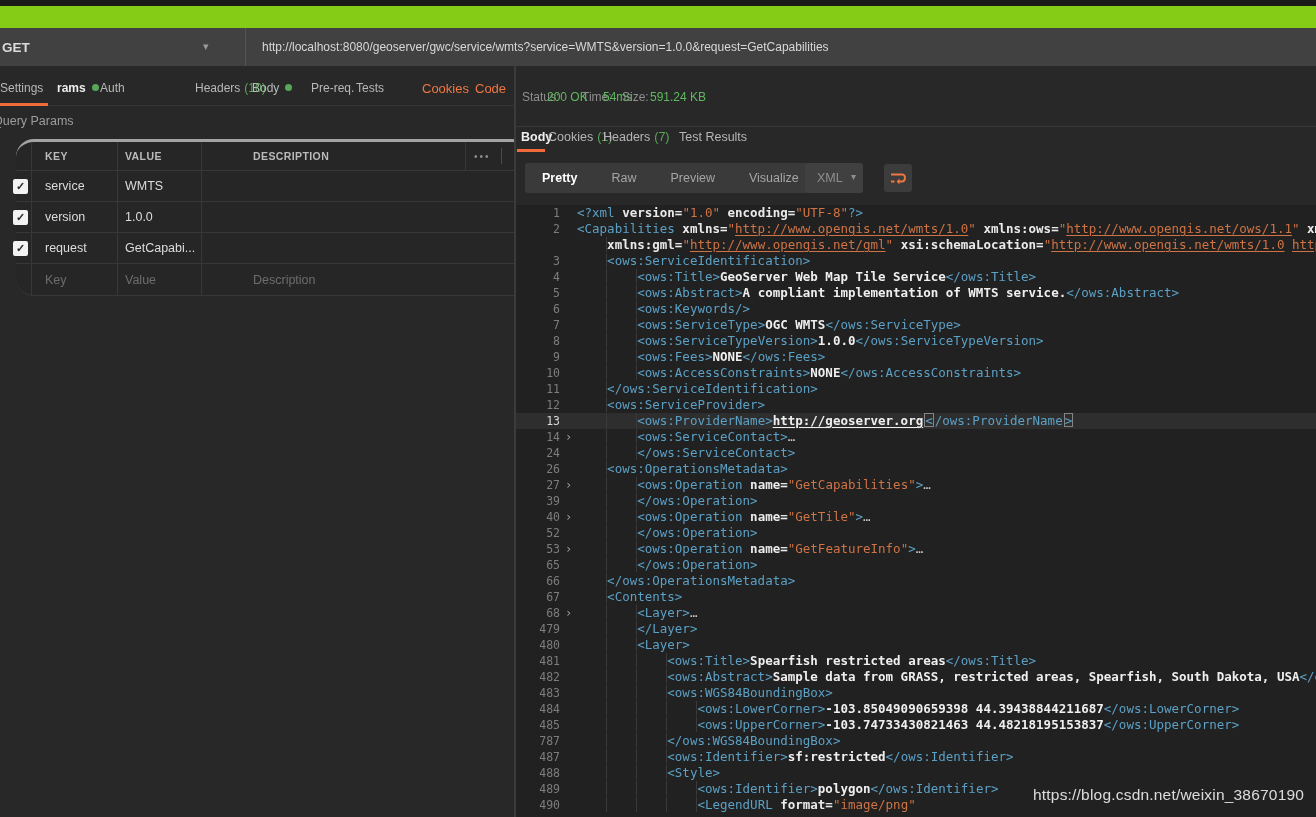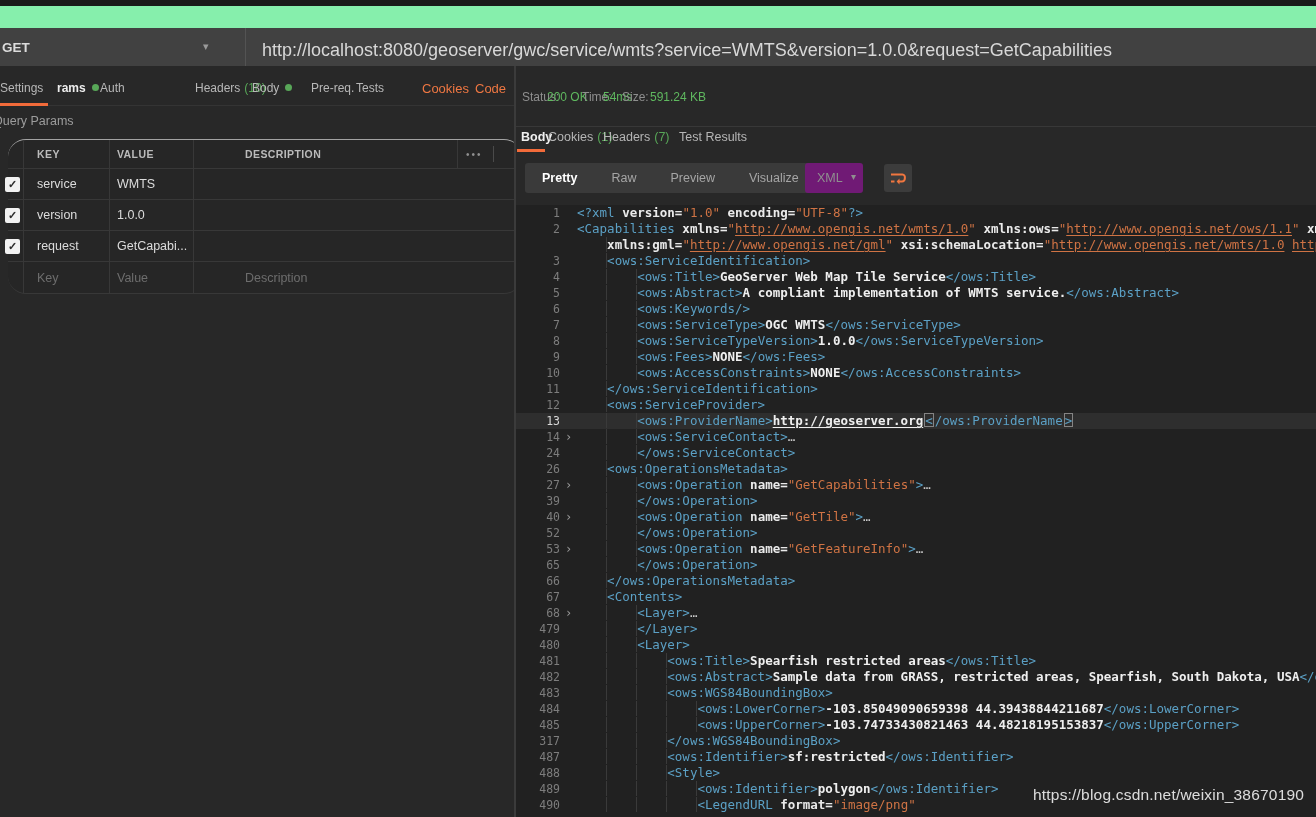--- a/index.html
+++ b/index.html
@@ -1,26 +1,26 @@
 <!DOCTYPE html>
 <html><head>
 <meta charset="utf-8">
 <style>
   * { margin:0; padding:0; box-sizing:border-box; }
   html,body { width:1316px; height:817px; overflow:hidden; }
   body { background:#282828; font-family:"Liberation Sans",sans-serif; position:relative; color:#ccc; }
 
   
   .top-strip1 { position:absolute; left:0; top:0; width:1316px; height:6px; background:#1a1a1a; }
-  .top-header { position:absolute; left:0; top:6px; width:1316px; height:60px; background:#86efac; }
+  .top-header { position:absolute; left:0; top:6px; width:1316px; height:60px; background:#84cc16; }
   .url-row { position:absolute; left:0; top:22px; width:1316px; height:38px; background:#414141; }
   .method-label { position:absolute; left:2px; top:12px; font-size:13.5px; font-weight:bold; color:#dcdcdc; }
   .method-caret { position:absolute; left:203px; top:12px; font-size:11px; color:#9a9a9a; }
   .method-divider { position:absolute; left:245px; top:0; width:1px; height:38px; background:#535353; }
-  .url-text { position:absolute; left:262px; top:12px; font-size:18px; color:#d8d8d8; }
+  .url-text { position:absolute; left:262px; top:12px; font-size:12px; color:#d8d8d8; }
 
   
   .left-panel { position:absolute; left:0; top:66px; width:514px; height:751px; background:#282828; }
   .panel-divider { position:absolute; left:514px; top:66px; width:2px; height:751px; background:#3b3b3b; }
   .right-panel { position:absolute; left:516px; top:66px; width:800px; height:751px; background:#282828; }
 
   
   .req-tabs { position:absolute; left:0; top:9px; width:514px; height:31px; border-bottom:1px solid #343434; }
   .req-tab { position:absolute; top:6px; font-size:12px; color:#b8b8b8; white-space:nowrap; cursor:default; }
   .req-tab.active { color:#ededed; font-weight:bold; }
@@ -30,21 +30,21 @@
   .req-tab:nth-of-type(7){ left:356px;text-align:right; }
   .tab-count { color:#58a758; margin-left:4px; font-weight:normal; }
   .tab-dot { display:inline-block; width:7px; height:7px; border-radius:50%; background:#58a758; margin-left:6px; vertical-align:1px; }
   .req-underline { position:absolute; left:0; bottom:-1px; width:48px; height:3px; background:#f26b3a; }
   .link-orange { position:absolute; top:6px; font-size:13px; color:#ef7742; cursor:pointer; }
   .cookies-link { left:422px; } .code-link { left:475px; }
 
   .qp-title { position:absolute; left:-7px; top:48px; font-size:12.5px; color:#9c9c9c; }
 
   
-  .qp-table { position:absolute; left:8px; top:73px; width:514px; background:#262626; border-top:1px solid #a3a3a3; border-bottom:1px solid #383838;border-radius:18px; }
+  .qp-table { position:absolute; left:16px; top:73px; width:514px; background:#262626; border-top:3px solid #a3a3a3; border-bottom:1px solid #383838;border-radius:18px; }
   .qp-header { display:flex; height:29px; align-items:center; border-bottom:1px solid #383838; }
   .qp-row { display:flex; height:31px; align-items:center; border-bottom:1px solid #383838; }
   .qp-row:last-child { border-bottom:none; }
   .col-check { width:16px; align-self:stretch; border-right:1px solid #383838; position:relative; flex:none; }
   .col-key { width:86px; padding-left:13px; align-self:stretch; display:flex; align-items:center; border-right:1px solid #383838; flex:none; }
   .col-value { width:84px; padding-left:7px; align-self:stretch; display:flex; align-items:center; border-right:1px solid #383838; flex:none; }
   .col-desc { width:220px; padding-left:7px; align-self:stretch; display:flex; align-items:center; flex:none;margin-left:44px; }
   .qp-header .col-desc { border-right:1px solid #383838; }
   .hdr-actions { flex:1; display:flex; align-items:center; height:100%; }
   .hdr-text { font-size:10.5px; font-weight:bold; color:#bbbbbb; letter-spacing:.4px; }
@@ -65,21 +65,21 @@
   .resp-tab { position:absolute; top:12px; font-size:12.5px; color:#b5b5b5; white-space:nowrap; cursor:default; }
   .resp-tab.active { color:#efefef; font-weight:bold; }
   .resp-tab:nth-of-type(1){ left:5px; } .resp-tab:nth-of-type(2){ left:32px; }
   .resp-tab:nth-of-type(3){ left:87px; } .resp-tab:nth-of-type(4){ left:144px;margin-left:19px; }
   .resp-underline { position:absolute; left:1px; top:83px; width:28px; height:3px; background:#f26b3a; }
 
   
   .view-seg { position:absolute; left:9px; top:97px; height:30px; background:#3a3a3a; border-radius:3px; display:flex; }
   .seg-btn { padding:0 17px; line-height:30px; font-size:12.5px; color:#a5a5a5; cursor:pointer; }
   .seg-btn.active { color:#ffffff; font-weight:bold; }
-  .format-box { position:absolute; left:289px; top:97px; width:58px; height:30px; background:#701a75; border-radius:3px; cursor:pointer; }
+  .format-box { position:absolute; left:289px; top:97px; width:58px; height:30px; background:#404040; border-radius:3px; cursor:pointer; }
   .format-text { position:absolute; left:12px; top:8px; font-size:12.5px; color:#8f8f8f; }
   .format-caret { position:absolute; right:7px; top:8px; font-size:10px; color:#8f8f8f; }
   .wrap-box { position:absolute; left:368px; top:98px; width:28px; height:28px; background:#3c3c3c; border-radius:3px; cursor:pointer; }
 
   
   .code-pane { position:absolute; left:0; top:139px; width:800px; height:612px; background:#212121; overflow:hidden; }
   .code-row { display:flex; height:16px; line-height:16px; font-family:"DejaVu Sans Mono",monospace; font-size:12.5px; white-space:pre; }
   .code-row.active { background:#2e2e2e; }
   .ln { width:44px; text-align:right; color:#7d7d7d; font-size:11.5px; flex:none; }
   .code-row.active .ln { color:#d8d8d8; }
@@ -269,21 +269,21 @@
       <div class="code-row"><div class="ln">66</div><div class="fold"></div><pre class="code-line"><span class="s-ind">    </span><span class="s-tag">&lt;/ows:OperationsMetadata&gt;</span></pre></div>
       <div class="code-row"><div class="ln">67</div><div class="fold"></div><pre class="code-line"><span class="s-ind">    </span><span class="s-tag">&lt;Contents&gt;</span></pre></div>
       <div class="code-row"><div class="ln">68</div><div class="fold">›</div><pre class="code-line"><span class="s-ind">        </span><span class="s-tag">&lt;Layer&gt;</span><span class="s-ell">…</span></pre></div>
       <div class="code-row"><div class="ln">479</div><div class="fold"></div><pre class="code-line"><span class="s-ind">        </span><span class="s-tag">&lt;/Layer&gt;</span></pre></div>
       <div class="code-row"><div class="ln">480</div><div class="fold"></div><pre class="code-line"><span class="s-ind">        </span><span class="s-tag">&lt;Layer&gt;</span></pre></div>
       <div class="code-row"><div class="ln">481</div><div class="fold"></div><pre class="code-line"><span class="s-ind">            </span><span class="s-tag">&lt;ows:Title&gt;</span><span class="s-text">Spearfish restricted areas</span><span class="s-tag">&lt;/ows:Title&gt;</span></pre></div>
       <div class="code-row"><div class="ln">482</div><div class="fold"></div><pre class="code-line"><span class="s-ind">            </span><span class="s-tag">&lt;ows:Abstract&gt;</span><span class="s-text">Sample data from GRASS, restricted areas, Spearfish, South Dakota, USA</span><span class="s-tag">&lt;/ows:Abstract&gt;</span></pre></div>
       <div class="code-row"><div class="ln">483</div><div class="fold"></div><pre class="code-line"><span class="s-ind">            </span><span class="s-tag">&lt;ows:WGS84BoundingBox&gt;</span></pre></div>
       <div class="code-row"><div class="ln">484</div><div class="fold"></div><pre class="code-line"><span class="s-ind">                </span><span class="s-tag">&lt;ows:LowerCorner&gt;</span><span class="s-text">-103.85049090659398 44.39438844211687</span><span class="s-tag">&lt;/ows:LowerCorner&gt;</span></pre></div>
       <div class="code-row"><div class="ln">485</div><div class="fold"></div><pre class="code-line"><span class="s-ind">                </span><span class="s-tag">&lt;ows:UpperCorner&gt;</span><span class="s-text">-103.74733430821463 44.48218195153837</span><span class="s-tag">&lt;/ows:UpperCorner&gt;</span></pre></div>
-      <div class="code-row"><div class="ln">317</div><div class="fold"></div><pre class="code-line"><span class="s-ind">            </span><span class="s-tag">&lt;/ows:WGS84BoundingBox&gt;</span></pre></div>
+      <div class="code-row"><div class="ln">787</div><div class="fold"></div><pre class="code-line"><span class="s-ind">            </span><span class="s-tag">&lt;/ows:WGS84BoundingBox&gt;</span></pre></div>
       <div class="code-row"><div class="ln">487</div><div class="fold"></div><pre class="code-line"><span class="s-ind">            </span><span class="s-tag">&lt;ows:Identifier&gt;</span><span class="s-text">sf:restricted</span><span class="s-tag">&lt;/ows:Identifier&gt;</span></pre></div>
       <div class="code-row"><div class="ln">488</div><div class="fold"></div><pre class="code-line"><span class="s-ind">            </span><span class="s-tag">&lt;Style&gt;</span></pre></div>
       <div class="code-row"><div class="ln">489</div><div class="fold"></div><pre class="code-line"><span class="s-ind">                </span><span class="s-tag">&lt;ows:Identifier&gt;</span><span class="s-text">polygon</span><span class="s-tag">&lt;/ows:Identifier&gt;</span></pre></div>
       <div class="code-row"><div class="ln">490</div><div class="fold"></div><pre class="code-line"><span class="s-ind">                </span><span class="s-tag">&lt;LegendURL </span><span class="s-attr">format=</span><span class="s-str">"image/png"</span></pre></div>
     </div>
 </div>
 
 <div class="watermark">https://blog.csdn.net/weixin_38670190</div>
 
 </body></html>

